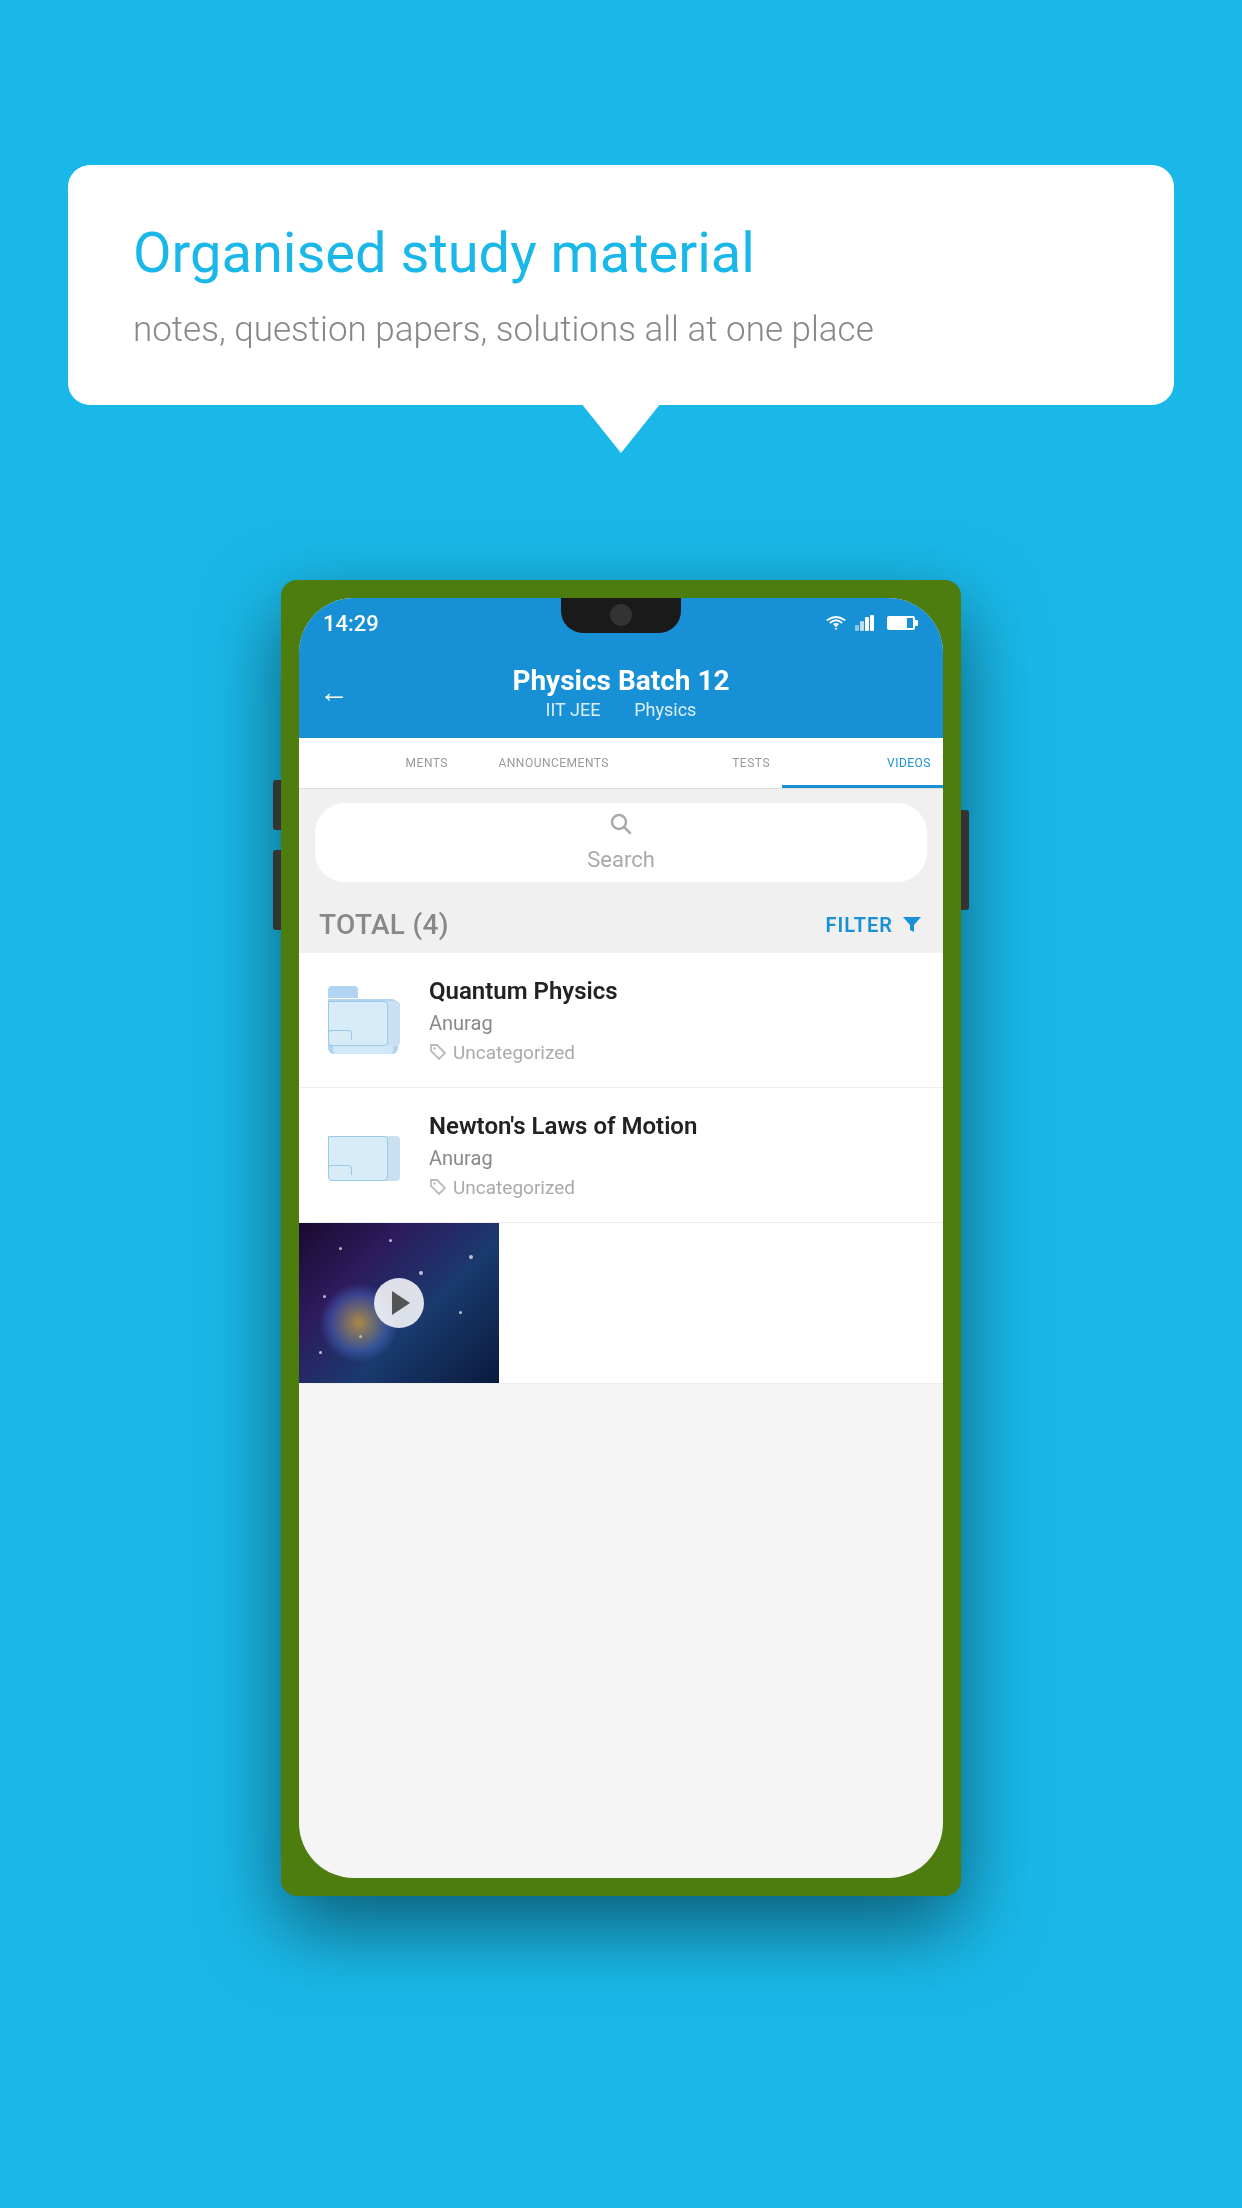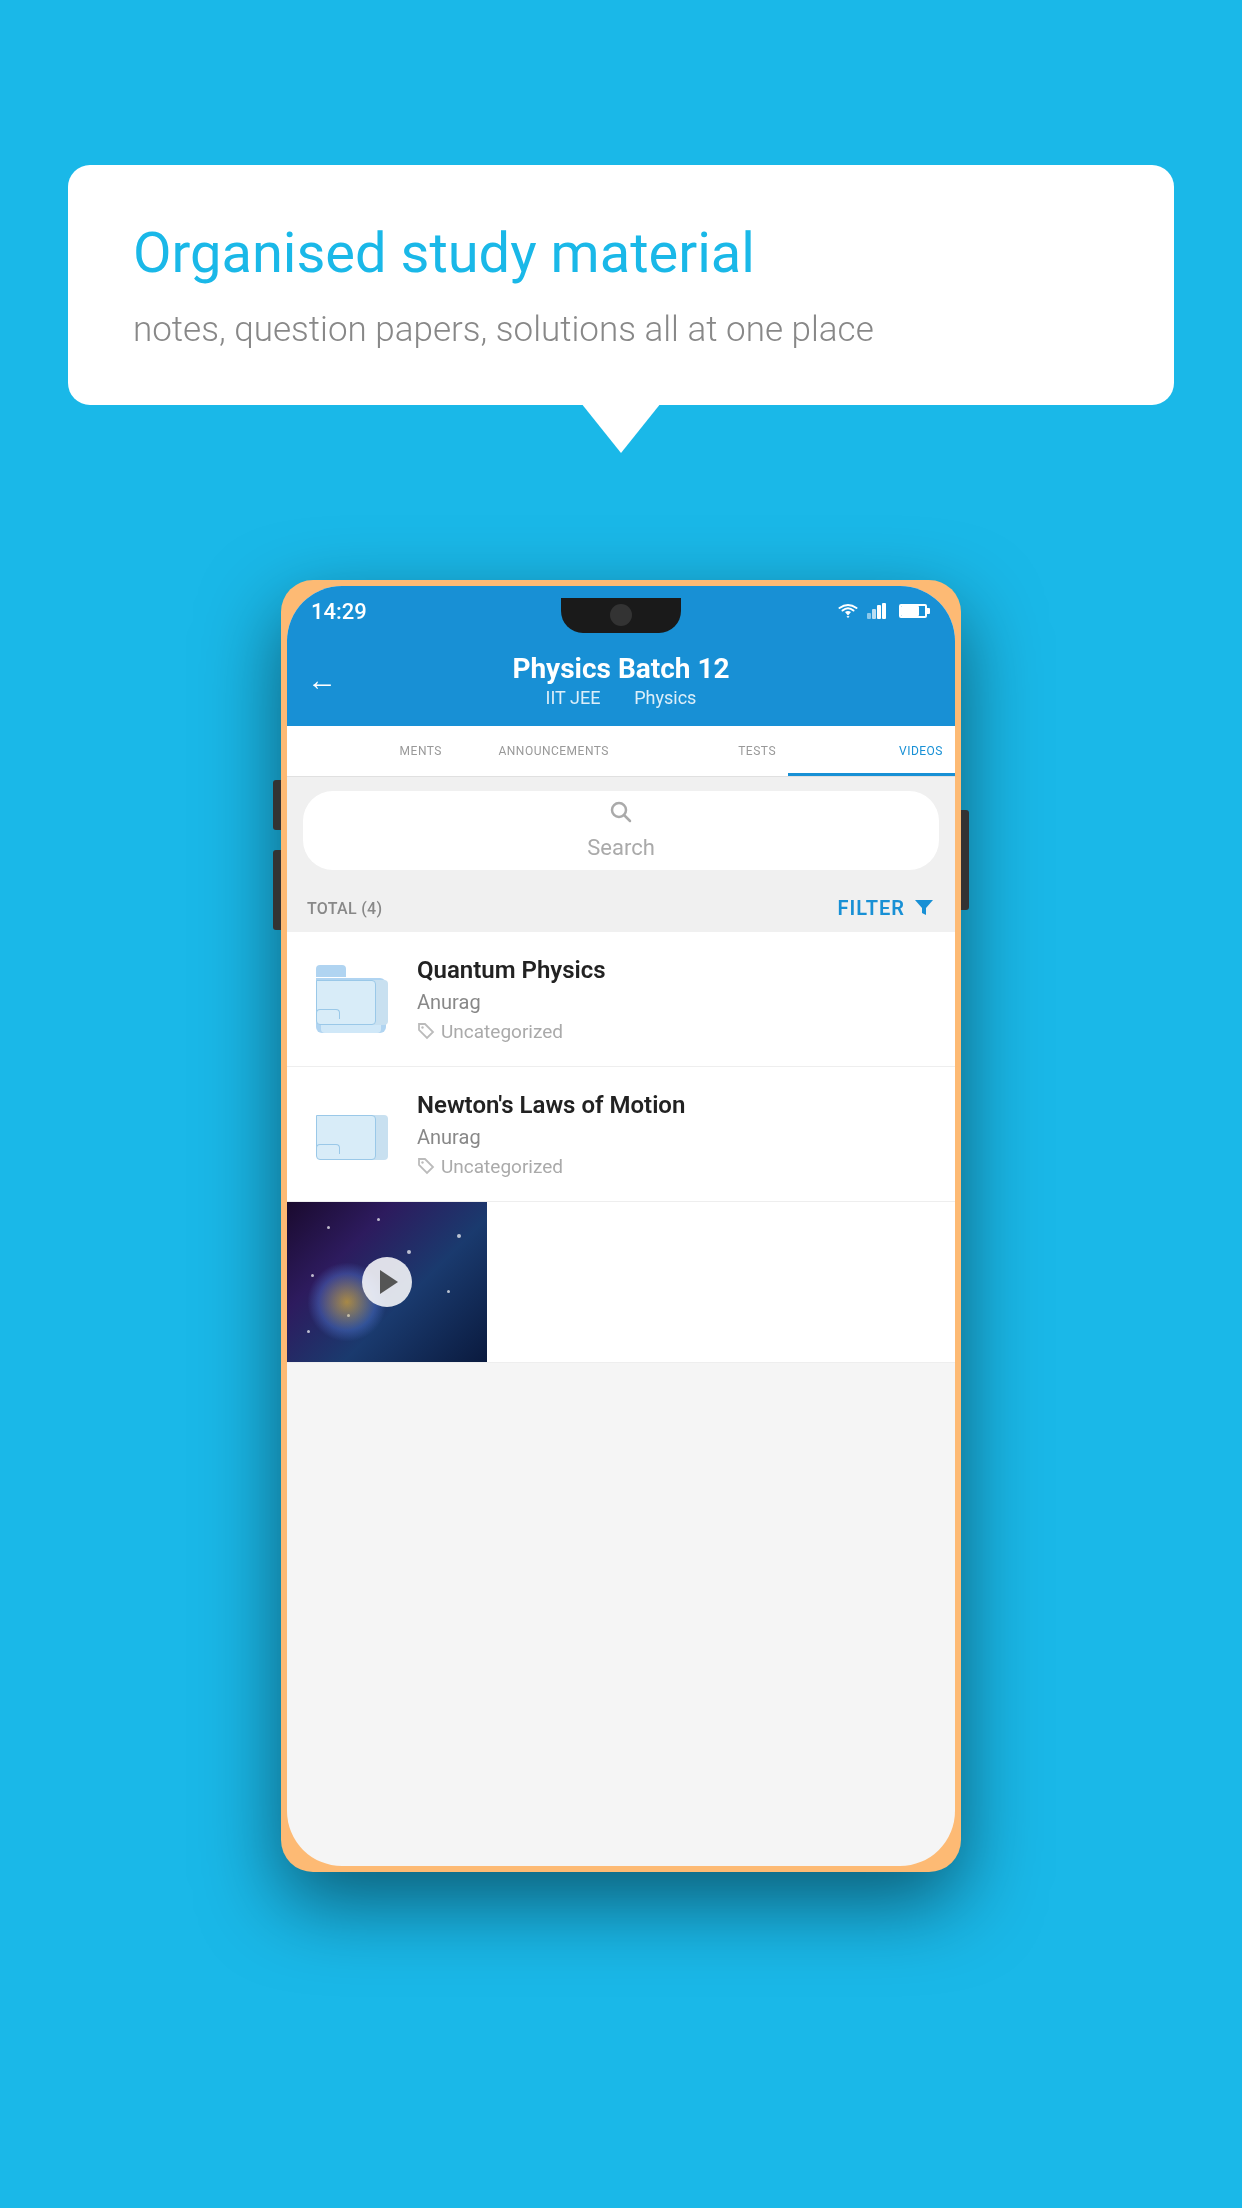--- a/index.html
+++ b/index.html
@@ -58,23 +58,23 @@
     
     .phone-wrapper {
       position: absolute;
       top: 580px;
       left: 50%;
       transform: translateX(-50%);
       width: 680px;
     }
 
     .phone-outer {
-      background: #fdba74;
-      border-radius: 32px;
-      padding: 6px;
+      background: #4d7c0f;
+      border-radius: 16px;
+      padding: 18px;
       box-shadow: 0 30px 80px rgba(0,0,0,0.5);
       position: relative;
     }
 
     
     .phone-notch {
       position: absolute;
       top: 18px;
       left: 50%;
       transform: translateX(-50%);
@@ -278,21 +278,21 @@
     .filter-row {
       background: #f0f0f0;
       display: flex;
       align-items: center;
       justify-content: space-between;
       padding: 12px 20px;
     }
 
     .total-label {
       color: #888;
-      font-size: 16px;
+      font-size: 28px;
       font-weight: 500;
       letter-spacing: 0.3px;
     }
 
     .filter-btn {
       display: flex;
       align-items: center;
       gap: 8px;
       color: #1890d5;
       font-size: 20px;

